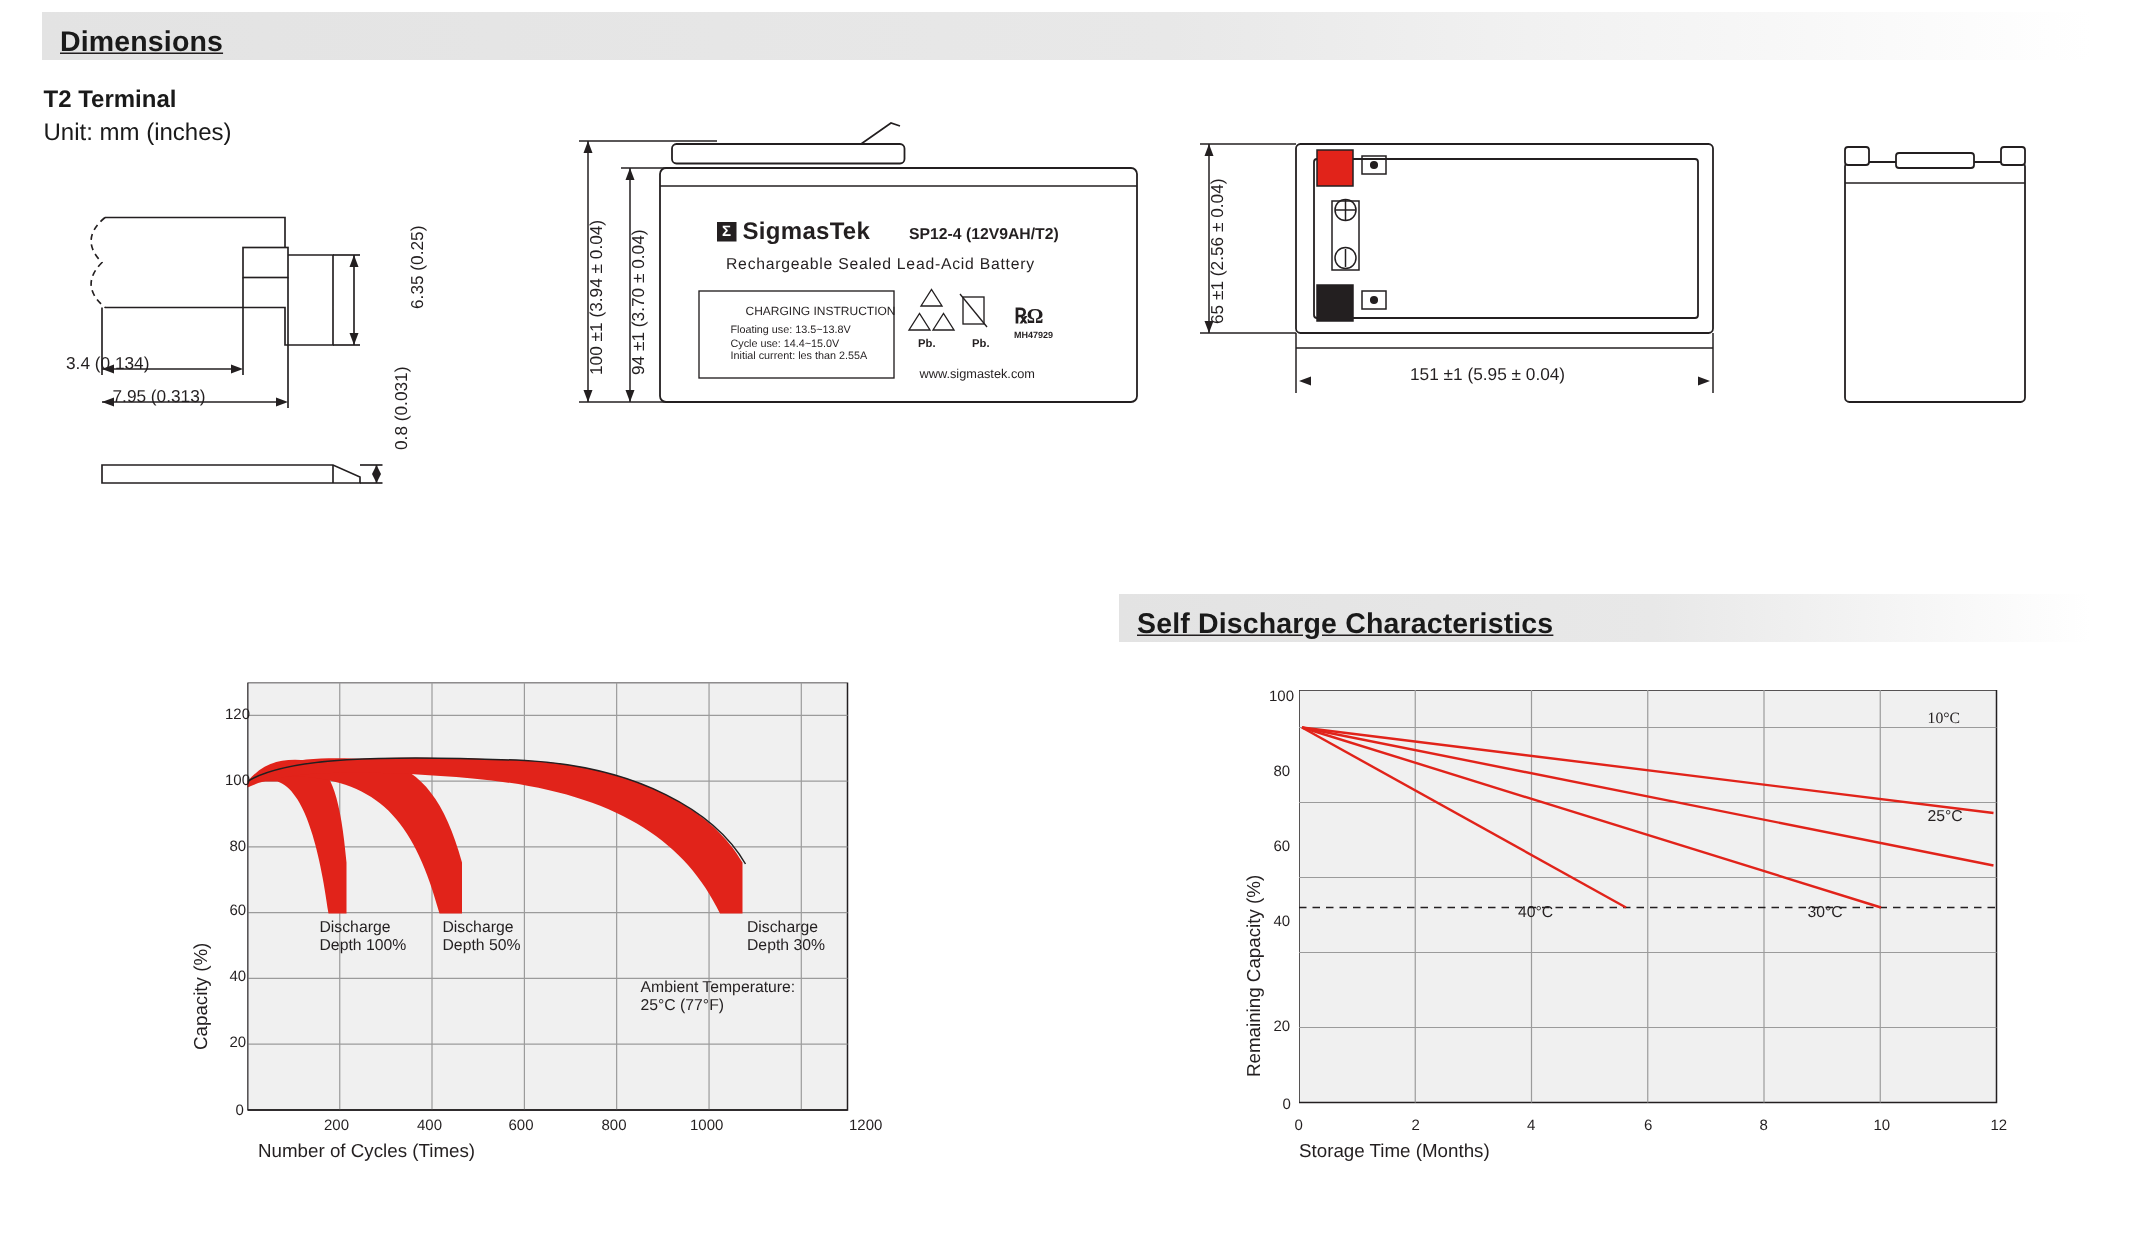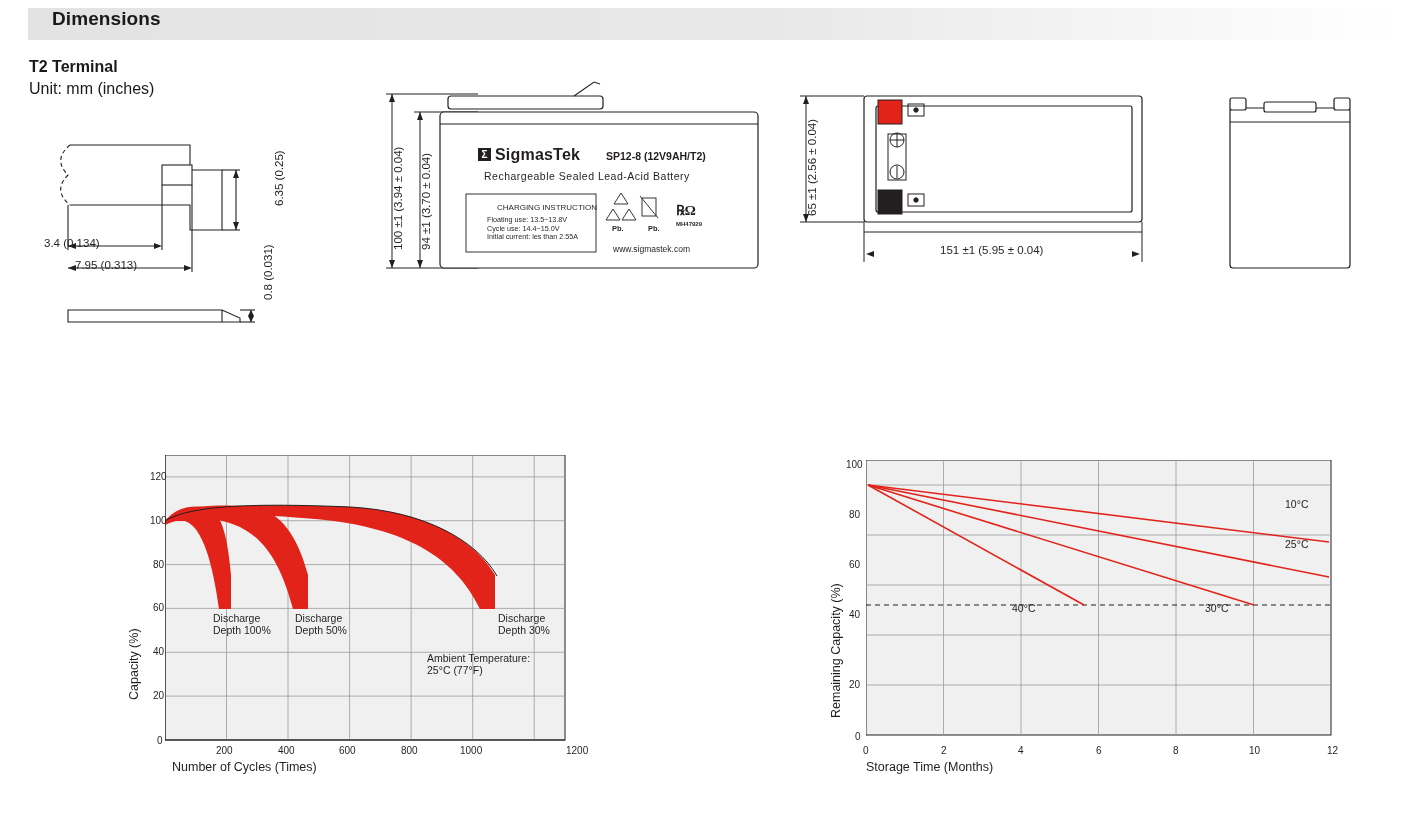--- a/index.html
+++ b/index.html
@@ -14,23 +14,24 @@
     width: 1422px;
     height: 822px;
     overflow: hidden;
   }
 
   
   .section-header {
     position: absolute;
     background: linear-gradient(to right, #e3e3e3 0%, #e8e8e8 55%, #ffffff 100%);
     display: flex;
-    align-items: flex-start;
+    align-items: flex-end;
     box-sizing: border-box;
-    padding-left: 24px;
+    padding-left: 12px;
+    text-decoration: underline;
   }
   .section-header .title {
     font-size: 19px;
     font-weight: bold;
     color: #1a1a1a;
     letter-spacing: 0.1px;
   }
 
   #hdr-dimensions { left: 28px; top: 8px; width: 1366px; height: 32px; }
   #hdr-cycle      { left: 28px; top: 396px; width: 668px; height: 32px; }
@@ -178,21 +179,21 @@
       <path d="M228 148 l7 -11 l7 11 z"></path>
       <path d="M244 148 l7 -11 l7 11 z"></path>
       <rect x="264" y="126" width="14" height="18"></rect>
       <line x1="262" y1="124" x2="280" y2="146"></line>
     </g>
   </svg>
 
   <div style="position:absolute; left:478px; top:146px; font-size:16px; font-weight:bold; letter-spacing:0.2px;">
     <span style="display:inline-block;width:13px;height:13px;background:#231f20;color:#fff;font-size:10px;text-align:center;line-height:13px;margin-right:4px;vertical-align:2px;">Σ</span><span>SigmasTek</span>
   </div>
-  <div style="position:absolute; left:606px; top:150px; font-size:10.5px; font-weight:bold;">SP12-8 (12V9AH/T2)</div>
+  <div style="position:absolute; left:606px; top:150px; font-size:10.5px; font-weight:bold;">SP12-4 (12V9AH/T2)</div>
   <div style="position:absolute; left:484px; top:170px; font-size:10.5px; letter-spacing:0.5px;">Rechargeable Sealed Lead-Acid Battery</div>
 
   <div style="position:absolute; left:487px; top:203px; font-size:8px; width:120px; text-align:center;">CHARGING INSTRUCTION</div>
   <div style="position:absolute; left:487px; top:216px; font-size:7.2px; width:125px; text-align:left; line-height:8.5px;">
     <div>Floating use: 13.5~13.8V</div>
     <div>Cycle use: 14.4~15.0V</div>
     <div>Initial current: les than 2.55A</div>
   </div>
   <div style="position:absolute; left:612px; top:224px; font-size:7.5px; font-weight:bold;">Pb.</div>
   <div style="position:absolute; left:648px; top:224px; font-size:7.5px; font-weight:bold;">Pb.</div>
@@ -304,20 +305,23 @@
 
   <div class="annot" style="left:213px; top:612px;">Discharge
 Depth 100%</div>
   <div class="annot" style="left:295px; top:612px;">Discharge
 Depth 50%</div>
   <div class="annot" style="left:498px; top:612px;">Discharge
 Depth 30%</div>
   <div class="annot" style="left:427px; top:652px;">Ambient Temperature:
 25°C (77°F)</div>
 
+  <div class="section-header" id="hdr-self">
+    <span class="title">Self Discharge Characteristics</span>
+  </div>
 
   <svg class="svgbox" style="left:866px; top:460px;" width="470" height="280" viewBox="0 0 470 280">
     <rect x="0" y="0" width="465" height="275" fill="#f0f0f0" stroke="#231f20" stroke-width="1"></rect>
     <g stroke="#9b9b9b" stroke-width="0.8">
       <line x1="77.5" y1="0" x2="77.5" y2="275"></line>
       <line x1="155" y1="0" x2="155" y2="275"></line>
       <line x1="232.5" y1="0" x2="232.5" y2="275"></line>
       <line x1="310" y1="0" x2="310" y2="275"></line>
       <line x1="387.5" y1="0" x2="387.5" y2="275"></line>
       <line x1="0" y1="225" x2="465" y2="225"></line>
@@ -348,18 +352,18 @@
   <div class="tick" style="left:941px; top:745px;">2</div>
   <div class="tick" style="left:1018px; top:745px;">4</div>
   <div class="tick" style="left:1096px; top:745px;">6</div>
   <div class="tick" style="left:1173px; top:745px;">8</div>
   <div class="tick" style="left:1249px; top:745px;">10</div>
   <div class="tick" style="left:1327px; top:745px;">12</div>
 
   <div class="axis-label rot" style="left:829px; top:718px;">Remaining Capacity (%)</div>
   <div class="axis-label" style="left:866px; top:760px;">Storage Time (Months)</div>
 
-  <div class="temp-label" style="left:1285px; top:498px;">10°C</div>
+  <div class="temp-label" style="left:1285px; top:474px;font-family:Liberation Serif, serif;">10°C</div>
   <div class="temp-label" style="left:1285px; top:538px;">25°C</div>
   <div class="temp-label" style="left:1012px; top:602px;">40°C</div>
   <div class="temp-label" style="left:1205px; top:602px;">30°C</div>
 
 </div>
 
 </body></html>

